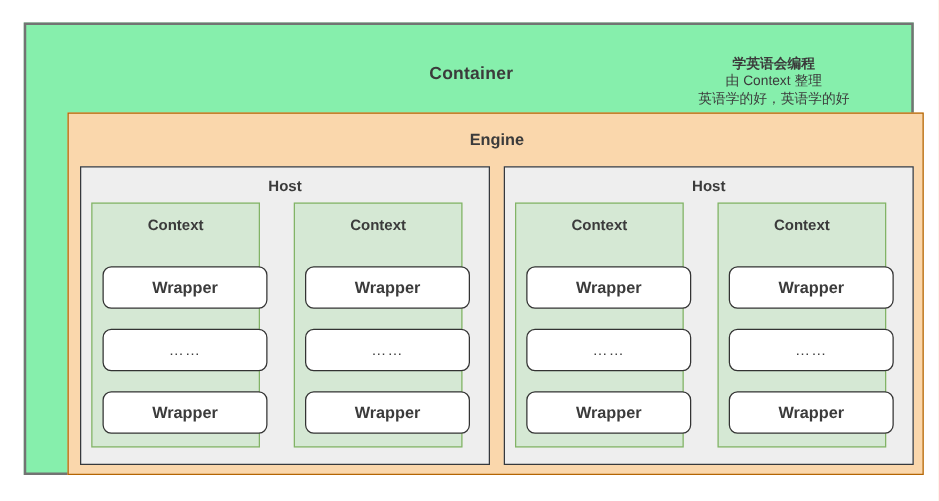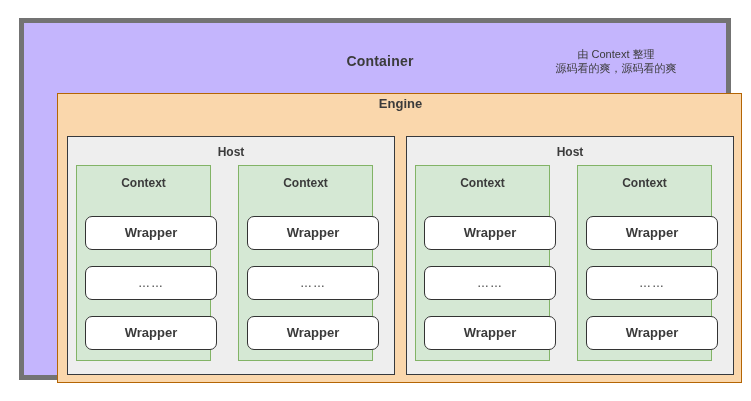--- a/index.html
+++ b/index.html
@@ -9,22 +9,22 @@
     font-family:"Liberation Sans","DejaVu Sans",sans-serif;
     overflow:hidden;
     position:relative;
   }
   .canvas{position:absolute;left:0;top:0;width:751px;height:401px;}
 
   
   .container-box{
     position:absolute;left:19px;top:18px;
     width:712px;height:362px;
-    background:#c4b5fd;
-    border:5px solid #737373;
+    background:#86efac;
+    border:2px solid #737373;
     box-sizing:border-box;
   }
   .container-title{
     position:absolute;left:0;top:30px;width:712px;
     text-align:center;
     font-size:14px;font-weight:bold;color:#3b3b3b;
     letter-spacing:.2px;
   }
 
   
@@ -39,21 +39,21 @@
 
   
   .engine-box{
     position:absolute;left:33px;top:70px;
     width:685px;height:290px;
     background:#fad7ac;
     border:1px solid #b46504;
     box-sizing:border-box;
   }
   .engine-title{
-    position:absolute;left:0;top:2px;width:685px;
+    position:absolute;left:0;top:13px;width:685px;
     text-align:center;
     font-size:13px;font-weight:bold;color:#3b3b3b;
   }
 
   
   .host-box{
     position:absolute;top:42px;
     width:328px;height:239px;
     background:#eeeeee;
     border:1px solid #36393d;
@@ -106,22 +106,23 @@
 </head>
 <body>
 
 <div class="canvas">
 
   <div class="container-box">
 
     <div class="container-title">Container</div>
 
     <div class="watermark">
+      <span class="wm-l1">学英语会编程</span>
       <span class="wm-l2">由 Context 整理</span>
-      <span class="wm-l3">源码看的爽，源码看的爽</span>
+      <span class="wm-l3">英语学的好，英语学的好</span>
     </div>
 
     <div class="engine-box">
 
       <div class="engine-title">Engine</div>
 
       <div class="host-box host-left">
         <div class="host-title">Host</div>
 
         <div class="context-box ctx-a">

